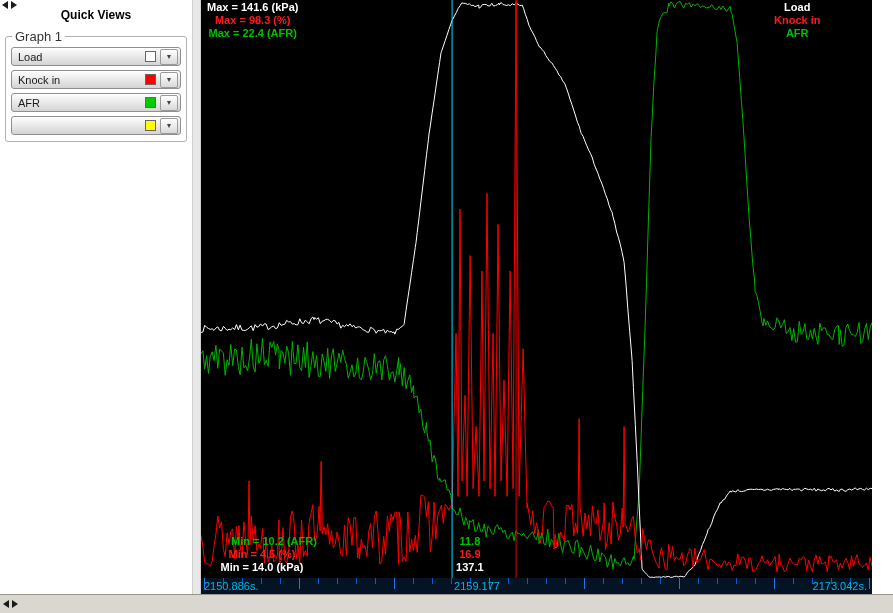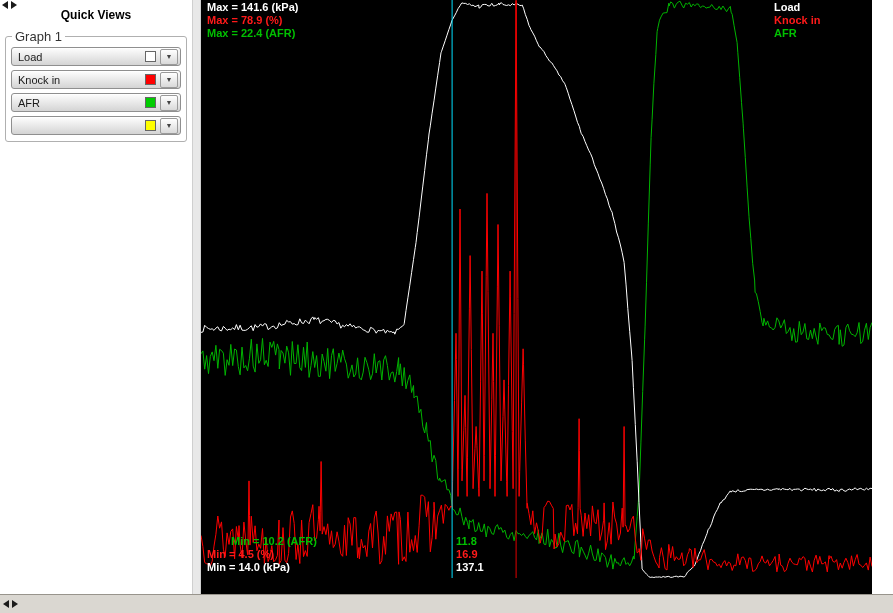--- a/index.html
+++ b/index.html
@@ -17,21 +17,21 @@
   .combo{height:17px;margin:0 2px 4px;border:1px solid #8f8f8f;border-radius:3px;
          background:linear-gradient(#fefefe,#e9e9e9 50%,#d4d4d4);display:flex;align-items:center;
          padding:0 2px 0 6px;cursor:default;box-shadow:0 1px 0 rgba(255,255,255,.7) inset;}
   .combo-label{flex:1;font-size:11px;color:#1a1a1a;}
   .swatch{width:9px;height:9px;border:1px solid #666;margin-right:4px;flex:none;}
   .combo-btn{width:16px;height:14px;flex:none;border:1px solid #9a9a9a;border-radius:2px;
              background:linear-gradient(#ffffff,#d9d9d9);font-size:7px;color:#444;
              display:flex;align-items:center;justify-content:center;}
   .splitter{width:9px;flex:none;background:#e8e8e8;border-left:1px solid #cfcfcf;border-right:1px solid #cfcfcf;box-sizing:border-box;cursor:col-resize;}
   
-  .chart-wrap{position:relative;width:671px;height:594px;background:#000;flex:none;overflow:hidden;}
+  .chart-wrap{position:relative;width:671px;height:594px;background:#000;flex:none;overflow:hidden;text-align:center;}
   .chart-wrap svg{display:block;position:absolute;top:0;left:0;}
   .ov{position:absolute;font-size:11px;font-weight:bold;line-height:13px;white-space:nowrap;}
   .max-stack{top:1px;left:6px;}
   .legend{top:1px;left:573px;}
   .min-stack{bottom:20px;left:6px;}
   .cursor-stack{bottom:20px;left:255px;}
   .timeline{position:absolute;left:0;right:0;bottom:0;height:16px;background:#041425;overflow:hidden;}
   .ticks{position:absolute;top:0;left:3px;right:0;height:6px;
          background:repeating-linear-gradient(to right,#0a5ad2 0 1px,transparent 1px 19px);}
   .ticks-major{position:absolute;top:0;left:3px;right:0;height:11px;
@@ -87,38 +87,45 @@
     <div class="chart-wrap">
       <svg width="671" height="578" viewBox="0 0 671 578">
           <polyline points="0.0,353.8 1.9,350.9 3.7,369.2 5.6,355.6 7.5,373.6 9.3,356.4 11.2,351.9 13.0,360.7 14.9,345.3 16.8,368.3 18.6,349.3 20.5,350.5 22.4,353.2 24.2,375.4 26.1,359.7 28.0,365.3 29.8,344.4 31.7,365.6 33.6,349.0 35.4,350.0 37.3,366.5 39.1,374.8 41.0,347.1 42.9,367.9 44.7,365.5 46.6,370.8 48.5,358.2 50.3,339.2 52.2,366.1 54.1,372.1 55.9,343.9 57.8,363.3 59.6,359.8 61.5,338.4 63.4,364.7 65.2,360.3 67.1,366.5 69.0,342.1 70.8,347.4 72.7,341.4 74.6,355.1 76.4,343.9 78.0,349.7 78.3,369.0 80.1,350.5 82.0,353.0 83.9,363.2 85.7,346.1 87.6,352.8 89.5,375.3 91.3,341.5 93.2,363.5 95.1,363.5 96.9,344.7 98.8,367.7 100.6,370.6 102.5,347.2 104.4,367.4 106.2,342.0 108.1,377.4 110.0,365.6 111.8,351.6 113.7,367.5 115.6,355.6 117.4,376.3 119.3,376.4 121.2,354.0 123.0,361.6 124.9,371.2 126.7,348.4 128.6,378.6 130.5,355.7 132.3,348.7 134.2,371.4 136.1,363.4 137.9,353.0 138.0,353.3 139.8,362.3 141.7,350.1 143.5,358.6 145.4,364.1 147.2,378.2 149.1,372.3 151.0,364.9 152.8,377.0 154.7,374.0 156.6,357.8 158.4,377.8 160.3,379.8 162.2,372.1 164.0,357.3 165.9,362.6 167.8,369.8 169.6,379.6 171.5,373.8 173.3,353.7 175.2,373.0 177.1,361.8 178.9,360.7 180.8,380.0 182.7,359.9 184.5,355.7 186.4,365.5 188.3,380.1 190.1,372.9 192.0,371.9 193.8,382.1 195.7,371.6 197.6,357.6 198.0,374.9 199.4,363.8 201.3,385.9 203.2,367.5 205.0,388.8 206.9,380.4 208.8,374.9 210.6,392.5 212.5,385.5 213.0,397.9 214.3,396.5 216.2,396.2 218.1,412.7 219.9,409.3 221.8,426.6 223.7,433.0 225.5,422.5 226.0,432.5 227.4,441.2 229.3,440.6 231.1,461.9 233.0,455.3 234.8,460.5 236.7,478.9 238.0,480.5 238.6,478.1 240.4,482.0 242.3,480.6 244.2,479.7 246.0,489.8 247.9,489.7 249.8,495.4 251.0,505.3 251.6,509.2 253.5,510.3 255.4,514.7 257.2,514.7 259.1,507.9 260.9,516.7 262.8,525.1 264.7,517.3 266.5,522.6 268.0,528.9 268.4,520.3 270.3,522.2 272.1,519.5 274.0,531.6 275.9,530.6 277.7,522.6 279.6,531.3 281.4,531.4 283.3,523.9 285.2,537.0 287.0,526.2 288.9,528.6 290.8,533.6 292.6,534.4 294.5,527.0 296.4,524.6 298.0,529.4 298.2,528.7 300.1,527.6 302.0,532.5 303.8,530.0 305.7,537.2 307.5,539.2 309.4,534.4 311.3,532.3 313.1,540.7 315.0,530.6 316.9,533.7 318.7,533.7 320.6,535.5 322.5,533.5 324.3,536.4 326.2,538.6 328.0,535.4 329.9,533.9 331.8,531.6 333.6,537.5 335.5,539.9 337.4,529.8 338.0,543.6 339.2,538.3 341.1,532.8 343.0,544.1 344.8,544.7 346.7,529.1 348.5,547.0 350.4,539.4 352.3,542.5 354.1,548.0 356.0,547.3 357.9,533.2 359.7,545.1 361.6,552.6 363.5,542.2 365.3,541.5 367.2,540.6 369.0,546.0 370.9,552.2 372.8,553.6 374.6,541.4 376.5,540.3 378.1,549.4 378.4,557.1 380.2,547.0 382.1,551.1 384.0,555.1 385.8,559.4 387.7,553.2 389.6,545.1 391.4,554.0 393.3,560.4 395.1,560.2 397.0,548.7 398.9,561.9 400.7,552.9 402.6,554.7 404.5,557.5 406.3,567.3 408.2,561.3 410.1,554.6 411.9,569.1 413.8,558.4 415.6,563.0 417.5,562.8 418.1,564.6 419.4,565.9 421.2,560.7 423.1,557.7 425.0,564.4 426.8,562.6 428.7,565.8 430.6,562.1 432.4,556.2 433.1,559.1 434.3,540.5 436.2,516.5 438.0,493.5 438.1,492.7 439.9,442.9 441.7,391.4 443.6,339.8 444.1,326.9 445.5,282.8 447.3,223.9 449.2,164.9 450.1,137.4 451.1,119.3 452.9,83.3 454.8,54.6 456.1,31.7 456.7,28.6 458.5,20.2 460.4,16.1 462.2,13.0 464.1,12.8 466.0,12.6 467.8,3.2 468.1,6.0 469.7,1.9 471.6,3.3 473.4,8.1 475.3,4.1 477.2,2.0 479.0,1.2 480.9,5.1 482.7,8.0 484.6,3.3 486.5,4.2 488.3,2.5 490.2,7.0 492.1,4.0 493.9,5.7 495.8,3.9 497.7,4.3 498.1,5.6 499.5,7.6 501.4,6.1 503.2,6.3 505.1,8.1 507.0,7.4 508.8,7.2 510.7,4.5 512.6,7.2 514.4,9.3 516.3,9.4 518.2,6.3 520.0,9.6 521.9,6.0 523.8,8.9 525.6,11.7 527.5,8.5 529.3,6.4 530.1,12.2 531.2,14.3 533.1,25.8 534.9,36.0 536.1,42.6 536.8,52.3 538.7,77.4 540.5,102.4 542.1,123.2 542.4,128.2 544.3,157.6 546.1,187.1 548.0,216.5 548.1,217.9 549.8,238.4 551.7,263.5 553.6,280.0 554.1,292.5 555.4,293.5 557.3,301.7 559.2,311.5 561.0,322.4 562.1,326.0 562.9,318.3 564.8,325.2 566.6,320.9 568.5,327.1 570.4,327.8 572.2,330.0 574.1,327.4 575.9,317.8 577.8,320.9 579.7,328.0 581.5,324.6 583.4,319.7 585.3,333.6 587.1,331.5 589.0,327.5 590.9,340.7 592.7,328.6 594.6,342.2 596.4,341.8 598.1,323.3 598.3,321.4 600.2,334.7 602.0,332.1 603.9,323.5 605.8,338.8 607.6,339.5 609.5,330.0 611.4,338.7 613.2,328.4 615.1,337.0 616.9,344.3 618.8,323.0 620.7,330.7 622.5,327.7 624.4,328.1 626.3,334.5 628.1,334.9 630.0,338.6 631.9,339.5 633.7,329.4 635.6,326.3 637.4,325.4 638.1,344.4 639.3,329.8 641.2,346.3 643.0,344.9 644.9,327.5 646.8,324.0 648.6,330.7 650.5,334.3 652.4,334.7 654.2,336.7 656.1,332.8 658.0,322.5 659.8,343.6 661.7,341.3 663.5,330.2 665.4,323.3 667.3,339.5 669.1,327.7 671.0,322.5" fill="none" stroke="#00b400" stroke-width="1"></polyline>
           <polyline points="0.0,332.4 1.9,332.0 3.7,325.3 5.6,327.3 7.5,328.5 9.3,329.3 11.2,328.8 13.0,330.4 14.9,328.1 16.8,326.8 18.6,330.2 20.5,330.9 22.4,326.4 24.2,328.2 26.1,330.4 28.0,329.2 29.8,329.7 31.7,327.9 33.6,329.6 35.4,324.6 37.3,329.8 39.1,325.2 41.0,330.1 42.9,330.4 44.7,330.3 46.6,329.3 48.5,327.4 50.3,325.8 52.2,330.7 54.1,324.6 55.9,327.2 57.8,326.6 58.0,326.2 59.6,323.9 61.5,326.1 63.4,323.7 65.2,324.1 67.1,329.6 69.0,328.3 70.8,326.7 72.7,326.0 74.6,328.7 76.4,327.9 78.3,322.7 80.1,325.4 82.0,324.7 83.9,324.1 85.7,320.4 87.6,321.9 89.5,321.7 91.3,324.1 93.2,323.6 95.1,324.9 96.9,324.7 98.8,318.8 100.6,322.8 102.5,323.5 104.4,320.1 106.2,321.9 108.1,323.8 110.0,318.9 111.8,316.9 113.0,319.5 113.7,317.6 115.6,319.2 117.4,317.7 119.3,323.7 121.2,321.2 123.0,320.7 124.9,319.4 126.7,319.3 128.6,320.5 130.5,322.5 132.3,320.4 134.2,320.8 136.1,324.0 137.9,322.5 139.8,328.2 141.7,325.3 143.5,326.8 145.4,324.6 147.2,326.1 148.0,325.0 149.1,323.8 151.0,326.7 152.8,325.3 154.7,328.0 156.6,327.0 158.4,326.8 160.3,328.1 162.2,329.8 164.0,330.5 165.9,332.1 167.8,332.2 169.6,327.4 171.5,328.3 173.3,329.7 175.2,333.2 177.1,330.4 178.9,330.8 180.8,330.5 182.7,329.4 184.5,333.2 186.4,330.1 188.3,332.0 190.1,331.5 192.0,332.7 193.0,331.9 193.8,334.2 195.7,329.2 197.6,329.3 199.4,327.4 201.3,326.4 203.0,324.4 203.2,323.7 205.0,310.5 206.9,297.8 208.8,285.2 210.6,272.6 212.5,259.6 214.3,247.3 215.0,242.6 216.2,232.5 218.1,217.3 219.9,202.0 221.8,186.1 223.7,170.4 225.5,154.8 227.4,139.8 228.0,134.0 229.3,125.9 231.1,113.2 233.0,100.8 234.8,88.1 236.7,75.2 238.6,62.5 240.0,52.8 240.4,51.8 242.3,46.2 244.2,40.7 246.0,35.2 247.9,29.5 249.8,24.1 251.0,20.4 251.6,19.3 253.5,15.9 255.4,12.3 257.2,8.4 259.1,5.7 260.0,4.0 260.9,2.9 262.8,3.4 264.7,3.4 266.5,4.5 268.4,3.8 270.3,5.5 272.1,5.2 274.0,6.6 275.9,5.9 277.7,5.0 278.0,8.2 279.6,7.3 281.4,4.6 283.3,4.4 285.2,4.5 287.0,5.8 288.9,6.0 290.8,3.3 292.6,6.1 294.5,5.5 296.4,4.8 298.0,3.0 298.2,5.0 300.1,2.5 302.0,4.5 303.8,5.0 305.7,5.5 307.5,4.8 309.4,5.7 311.3,3.7 313.1,4.9 315.0,3.6 316.9,4.2 318.7,5.4 320.6,5.6 321.1,4.9 322.5,8.2 324.3,14.4 326.2,19.3 328.0,25.5 329.0,27.3 329.9,29.6 331.8,32.9 333.6,36.2 335.5,40.8 337.4,44.8 338.0,46.5 339.2,47.1 341.1,49.6 343.0,51.7 344.8,55.5 346.7,58.2 348.5,61.1 350.4,62.6 351.1,63.1 352.3,65.3 354.1,68.1 356.0,70.8 357.9,75.0 359.7,76.6 361.6,80.8 363.5,83.2 364.1,84.5 365.3,87.7 367.2,93.2 369.0,99.1 370.9,104.5 372.8,110.3 374.6,116.0 376.5,122.4 378.4,126.6 379.1,129.6 380.2,133.4 382.1,136.3 384.0,141.5 385.8,145.7 387.7,150.2 389.6,153.7 391.4,158.0 393.3,164.7 395.1,169.1 395.1,168.8 397.0,173.5 398.9,179.1 400.7,183.0 402.6,188.4 404.5,194.6 406.3,198.8 408.2,205.8 410.1,210.5 411.1,212.2 411.9,216.3 413.8,223.3 415.6,232.0 417.5,237.8 419.4,245.0 421.2,252.8 423.1,262.3 423.1,262.4 425.0,284.1 426.8,308.4 428.7,331.3 430.6,354.0 431.1,360.6 432.4,387.3 434.3,424.5 436.1,460.2 436.2,461.8 438.0,502.4 439.9,542.9 441.1,568.9 441.7,569.8 443.6,572.1 445.5,574.2 447.3,575.9 448.1,576.8 449.2,577.4 451.1,577.1 452.9,577.5 454.8,577.0 456.7,577.1 458.5,576.9 460.4,577.4 462.2,576.5 464.1,577.2 466.0,576.6 467.8,576.4 469.7,577.4 471.6,577.2 473.4,576.5 475.3,576.2 477.2,577.0 479.0,576.2 480.9,576.5 482.7,576.9 483.1,577.2 484.6,575.5 486.5,572.1 488.3,570.5 490.2,569.1 492.1,566.6 493.9,565.3 494.1,564.4 495.8,560.0 497.7,554.4 499.5,550.7 501.4,544.6 503.2,540.9 505.1,535.8 506.1,533.4 507.0,529.8 508.8,527.5 510.7,523.3 512.6,517.0 514.4,512.8 516.3,509.6 518.2,505.2 519.1,502.8 520.0,503.0 521.9,500.1 523.8,499.1 525.6,495.8 527.5,493.3 529.3,490.9 530.1,492.2 531.2,490.8 533.1,491.3 534.9,492.1 536.8,489.6 538.7,491.3 540.5,491.6 542.4,491.2 544.3,490.9 546.1,489.6 548.0,489.4 549.8,489.2 551.7,489.4 553.6,489.5 555.4,489.0 557.3,489.6 559.2,489.3 561.0,489.3 562.9,490.4 564.8,490.0 566.6,489.2 568.5,490.1 570.4,490.3 572.2,489.4 574.1,489.1 575.9,488.7 577.8,489.5 578.1,488.5 579.7,490.1 581.5,488.5 583.4,489.2 585.3,489.5 587.1,489.7 589.0,488.4 590.9,490.6 592.7,489.3 594.6,489.3 596.4,489.0 598.3,489.1 600.2,490.9 602.0,489.8 603.9,488.2 605.8,489.0 607.6,489.6 609.5,489.1 611.4,490.3 613.2,488.2 615.1,491.2 616.9,489.0 618.8,490.0 620.7,490.7 622.5,489.9 624.4,490.8 626.3,488.8 628.1,488.4 630.0,489.9 631.9,488.6 633.7,491.1 635.6,490.1 637.4,491.1 638.1,491.6 639.3,489.4 641.2,489.1 643.0,490.8 644.9,491.3 646.8,489.7 648.6,489.0 650.5,490.0 652.4,489.2 654.2,487.8 656.1,489.8 658.0,488.9 659.8,488.3 661.7,489.5 663.5,490.0 665.4,488.2 667.3,489.7 669.1,488.3 671.0,488.5" fill="none" stroke="#ffffff" stroke-width="1"></polyline>
           <polyline points="0.0,535.5 1.9,546.6 3.7,562.5 5.6,563.7 7.5,564.3 9.3,566.0 11.2,561.2 13.0,546.1 14.9,534.3 16.8,516.0 18.6,528.2 20.5,521.9 22.4,549.2 24.2,556.5 26.1,532.9 28.0,544.4 29.8,531.4 31.7,528.9 33.6,558.8 35.4,526.5 37.3,539.4 38.0,525.6 39.1,545.0 41.0,557.9 42.9,522.1 44.7,540.2 46.6,554.7 47.0,543.9 48.0,480.9 48.5,515.3 49.0,545.1 50.3,516.2 52.2,542.5 54.1,525.8 55.9,550.7 57.8,544.2 59.6,548.3 61.5,528.5 63.4,563.4 65.2,538.1 67.1,561.6 69.0,556.7 70.8,545.6 72.7,561.8 74.6,559.7 76.4,555.4 78.0,520.0 78.3,563.9 80.1,560.5 82.0,527.6 83.9,560.2 85.7,562.8 87.6,553.6 89.5,517.0 91.3,510.9 93.2,523.4 95.1,559.5 96.9,544.7 98.8,563.5 100.6,520.1 102.5,556.6 104.4,550.6 106.2,556.4 108.1,522.5 110.0,513.6 111.8,504.7 113.7,540.6 115.6,538.0 117.4,519.3 118.0,506.3 119.1,530.8 119.3,512.9 120.1,461.5 121.1,522.1 121.2,534.1 123.0,526.6 124.9,534.6 126.7,523.8 128.6,544.3 130.5,530.8 132.3,547.6 134.2,544.2 136.1,531.8 137.9,541.1 139.8,553.9 141.7,556.3 143.5,525.2 145.4,555.5 147.2,517.7 149.1,524.1 151.0,545.4 152.8,517.6 154.7,517.7 156.6,557.9 158.0,547.4 158.4,559.0 160.3,539.2 162.2,548.0 164.0,545.5 165.9,556.6 167.8,531.1 169.6,523.5 171.5,547.9 173.3,518.0 175.2,511.0 177.1,533.0 178.9,564.1 180.8,560.8 182.7,536.4 184.5,554.3 186.4,515.9 188.3,531.4 190.1,513.9 192.0,520.4 193.8,512.4 195.7,512.1 197.6,564.3 198.0,511.9 199.4,519.4 201.3,560.9 203.2,556.8 205.0,561.5 206.9,512.1 208.8,552.2 210.6,539.6 212.5,550.6 214.3,535.5 216.2,552.4 218.1,525.8 219.9,495.2 221.8,495.2 223.7,497.2 225.5,516.8 227.4,501.7 229.3,551.8 231.1,537.7 233.0,508.5 233.0,502.2 234.8,539.2 236.7,516.1 238.6,510.6 240.4,505.1 242.3,523.4 244.2,504.4 246.0,506.4 247.9,510.3 249.8,506.0 251.0,507.3 251.6,481.6 253.5,400.5 255.0,333.3 255.4,359.5 257.0,496.4 257.2,469.7 259.0,209.0 259.1,215.9 260.9,469.4 261.0,480.9 262.8,430.2 264.0,395.4 264.7,427.6 266.1,496.4 266.5,457.9 268.4,308.1 269.1,255.6 270.3,349.6 272.1,488.7 272.1,487.1 274.0,448.5 275.1,426.5 275.9,445.3 277.7,488.7 278.0,496.4 279.6,381.1 281.0,271.1 281.4,313.1 283.0,480.9 283.3,455.5 285.2,276.8 286.0,193.4 287.0,291.4 288.9,474.9 289.0,488.7 290.8,399.3 292.0,333.3 292.6,381.4 294.0,496.4 294.5,455.2 296.4,286.1 297.0,224.5 298.2,325.8 300.0,480.9 300.1,479.2 302.0,416.4 303.0,379.9 303.8,409.9 305.7,481.6 306.1,496.4 307.5,385.3 309.1,271.1 309.4,296.1 311.3,431.4 312.1,488.7 313.1,313.6 315.0,9.8 315.1,0.5 316.9,298.6 318.1,496.4 318.7,471.7 320.6,402.9 322.1,348.8 322.5,364.2 324.3,440.9 326.1,508.3 326.2,503.3 328.0,513.6 329.9,524.7 331.8,510.8 333.0,526.4 333.6,533.6 335.5,522.8 337.4,531.8 339.2,543.1 341.1,535.0 343.0,507.6 344.8,505.2 346.7,501.2 348.5,501.5 350.4,505.2 352.3,508.5 353.1,549.0 354.1,534.1 356.0,546.9 357.9,543.6 359.7,532.0 361.6,536.8 363.5,541.5 365.3,505.6 367.2,505.1 369.0,510.0 370.9,504.4 372.8,535.7 374.6,523.0 376.5,533.8 377.1,507.5 378.1,418.7 378.4,450.5 379.1,508.4 380.2,515.4 382.1,536.3 384.0,513.0 385.8,528.6 387.7,514.7 389.6,536.0 391.4,505.9 393.3,521.7 395.1,523.8 397.0,509.7 398.9,540.5 400.7,533.0 402.6,520.3 403.1,502.9 404.5,549.6 406.3,540.8 408.2,522.6 410.1,544.2 411.9,502.0 413.8,517.9 415.6,523.9 417.5,540.1 419.4,533.0 421.2,508.1 422.1,527.2 423.1,426.5 423.1,431.0 424.1,525.6 425.0,525.5 426.8,532.0 428.7,528.7 430.6,519.4 432.4,516.1 434.3,538.9 436.2,552.9 438.0,551.2 438.1,548.6 439.9,560.3 441.7,528.7 443.6,538.8 445.5,549.5 447.3,540.1 449.2,540.0 451.1,551.0 452.9,556.6 454.8,562.0 456.7,565.0 458.1,568.0 458.5,557.6 460.4,547.7 462.2,556.9 464.1,568.7 466.0,570.0 467.8,544.4 469.7,558.0 471.6,546.5 473.4,560.7 475.3,556.7 477.2,559.4 479.0,559.0 480.9,552.7 482.7,565.8 484.6,563.6 486.5,554.8 488.1,551.4 488.3,548.7 490.2,549.9 492.1,567.6 493.9,548.2 495.8,562.7 497.7,559.9 499.5,559.8 501.4,554.1 503.2,549.6 505.1,559.3 507.0,569.8 508.8,559.6 510.7,559.3 512.6,562.1 514.4,562.6 516.3,566.0 518.2,564.2 520.0,567.7 521.9,563.0 523.8,560.6 525.6,566.0 527.5,562.0 528.1,562.4 529.3,563.3 531.2,570.5 533.1,565.0 534.9,565.8 536.8,553.8 538.7,565.0 540.5,557.5 542.4,556.9 544.3,560.5 546.1,568.7 548.0,557.9 549.8,558.3 551.7,571.4 553.6,570.7 555.4,569.0 557.3,563.8 559.2,561.5 561.0,555.9 562.9,561.8 564.8,563.1 566.6,559.7 568.5,565.8 570.4,563.2 572.2,560.5 574.1,556.5 575.9,571.8 577.8,561.3 578.1,554.0 579.7,565.2 581.5,566.2 583.4,571.6 585.3,570.1 587.1,563.2 589.0,558.2 590.9,562.2 592.7,563.9 594.6,564.4 596.4,564.8 598.3,558.1 600.2,559.7 602.0,556.6 603.9,558.2 605.8,570.5 607.6,560.2 609.5,566.2 611.4,572.0 613.2,560.3 615.1,555.1 616.9,564.3 618.8,556.4 620.7,563.8 622.5,563.6 624.4,561.9 626.3,571.9 628.1,555.6 628.1,559.0 630.0,556.2 631.9,561.4 633.7,562.2 635.6,559.6 637.4,569.8 639.3,563.0 641.2,568.2 643.0,562.4 644.9,558.2 646.8,562.5 648.6,569.5 650.5,555.8 652.4,566.1 654.2,559.7 656.1,554.5 658.0,564.3 659.8,565.2 661.7,567.5 663.5,565.4 665.4,562.9 667.3,570.1 669.1,557.1 671.0,566.5" fill="none" stroke="#ff0000" stroke-width="1"></polyline>
           <line x1="315.1" x2="315.1" y1="0" y2="578" stroke="#e00000" stroke-width="1"></line>
           <line x1="251.1" x2="251.1" y1="0" y2="578" stroke="#00e0ff" stroke-width="1"></line>
         </svg>
       <div class="ov max-stack">
           <div class="ov-line" style="color: rgb(255, 255, 255);">Max = 141.6 (kPa)</div>
-          <div class="ov-line" style="color: rgb(255, 26, 26);">Max = 78.9 (%)</div>
+          <div class="ov-line" style="color: rgb(255, 26, 26);">Max = 98.3 (%)</div>
           <div class="ov-line" style="color: rgb(0, 192, 0);">Max = 22.4 (AFR)</div>
         </div>
       <div class="ov legend">
           <div class="ov-line" style="color: rgb(255, 255, 255);">Load</div>
           <div class="ov-line" style="color: rgb(255, 26, 26);">Knock in</div>
           <div class="ov-line" style="color: rgb(0, 192, 0);">AFR</div>
         </div>
       <div class="ov min-stack">
           <div class="ov-line" style="color: rgb(0, 192, 0); padding-left: 24px;">Min = 10.2 (AFR)</div>
           <div class="ov-line" style="color: rgb(255, 26, 26);">Min = 4.5 (%)</div>
           <div class="ov-line" style="color: rgb(255, 255, 255);">Min = 14.0 (kPa)</div>
         </div>
       <div class="ov cursor-stack" style="left: 255.095px;">
           <div class="ov-line" style="color: rgb(0, 192, 0);">11.8</div>
           <div class="ov-line" style="color: rgb(255, 26, 26);">16.9</div>
           <div class="ov-line" style="color: rgb(255, 255, 255);">137.1</div>
         </div>
+      <div class="timeline">
+        <div class="ticks"></div>
+        <div class="ticks-major"></div>
+        <span class="tl-label tl-start">2150.886s.</span>
+        <span class="tl-label tl-cursor" style="left: 253.095px;">2159.177</span>
+        <span class="tl-label tl-end">2173.042s.</span>
+      </div>
     </div>
 
   </div>
 
   <div class="hscroll">
     <span class="tri tri-left"></span>
     <span class="tri tri-right"></span>
   </div>
 </div>
 

